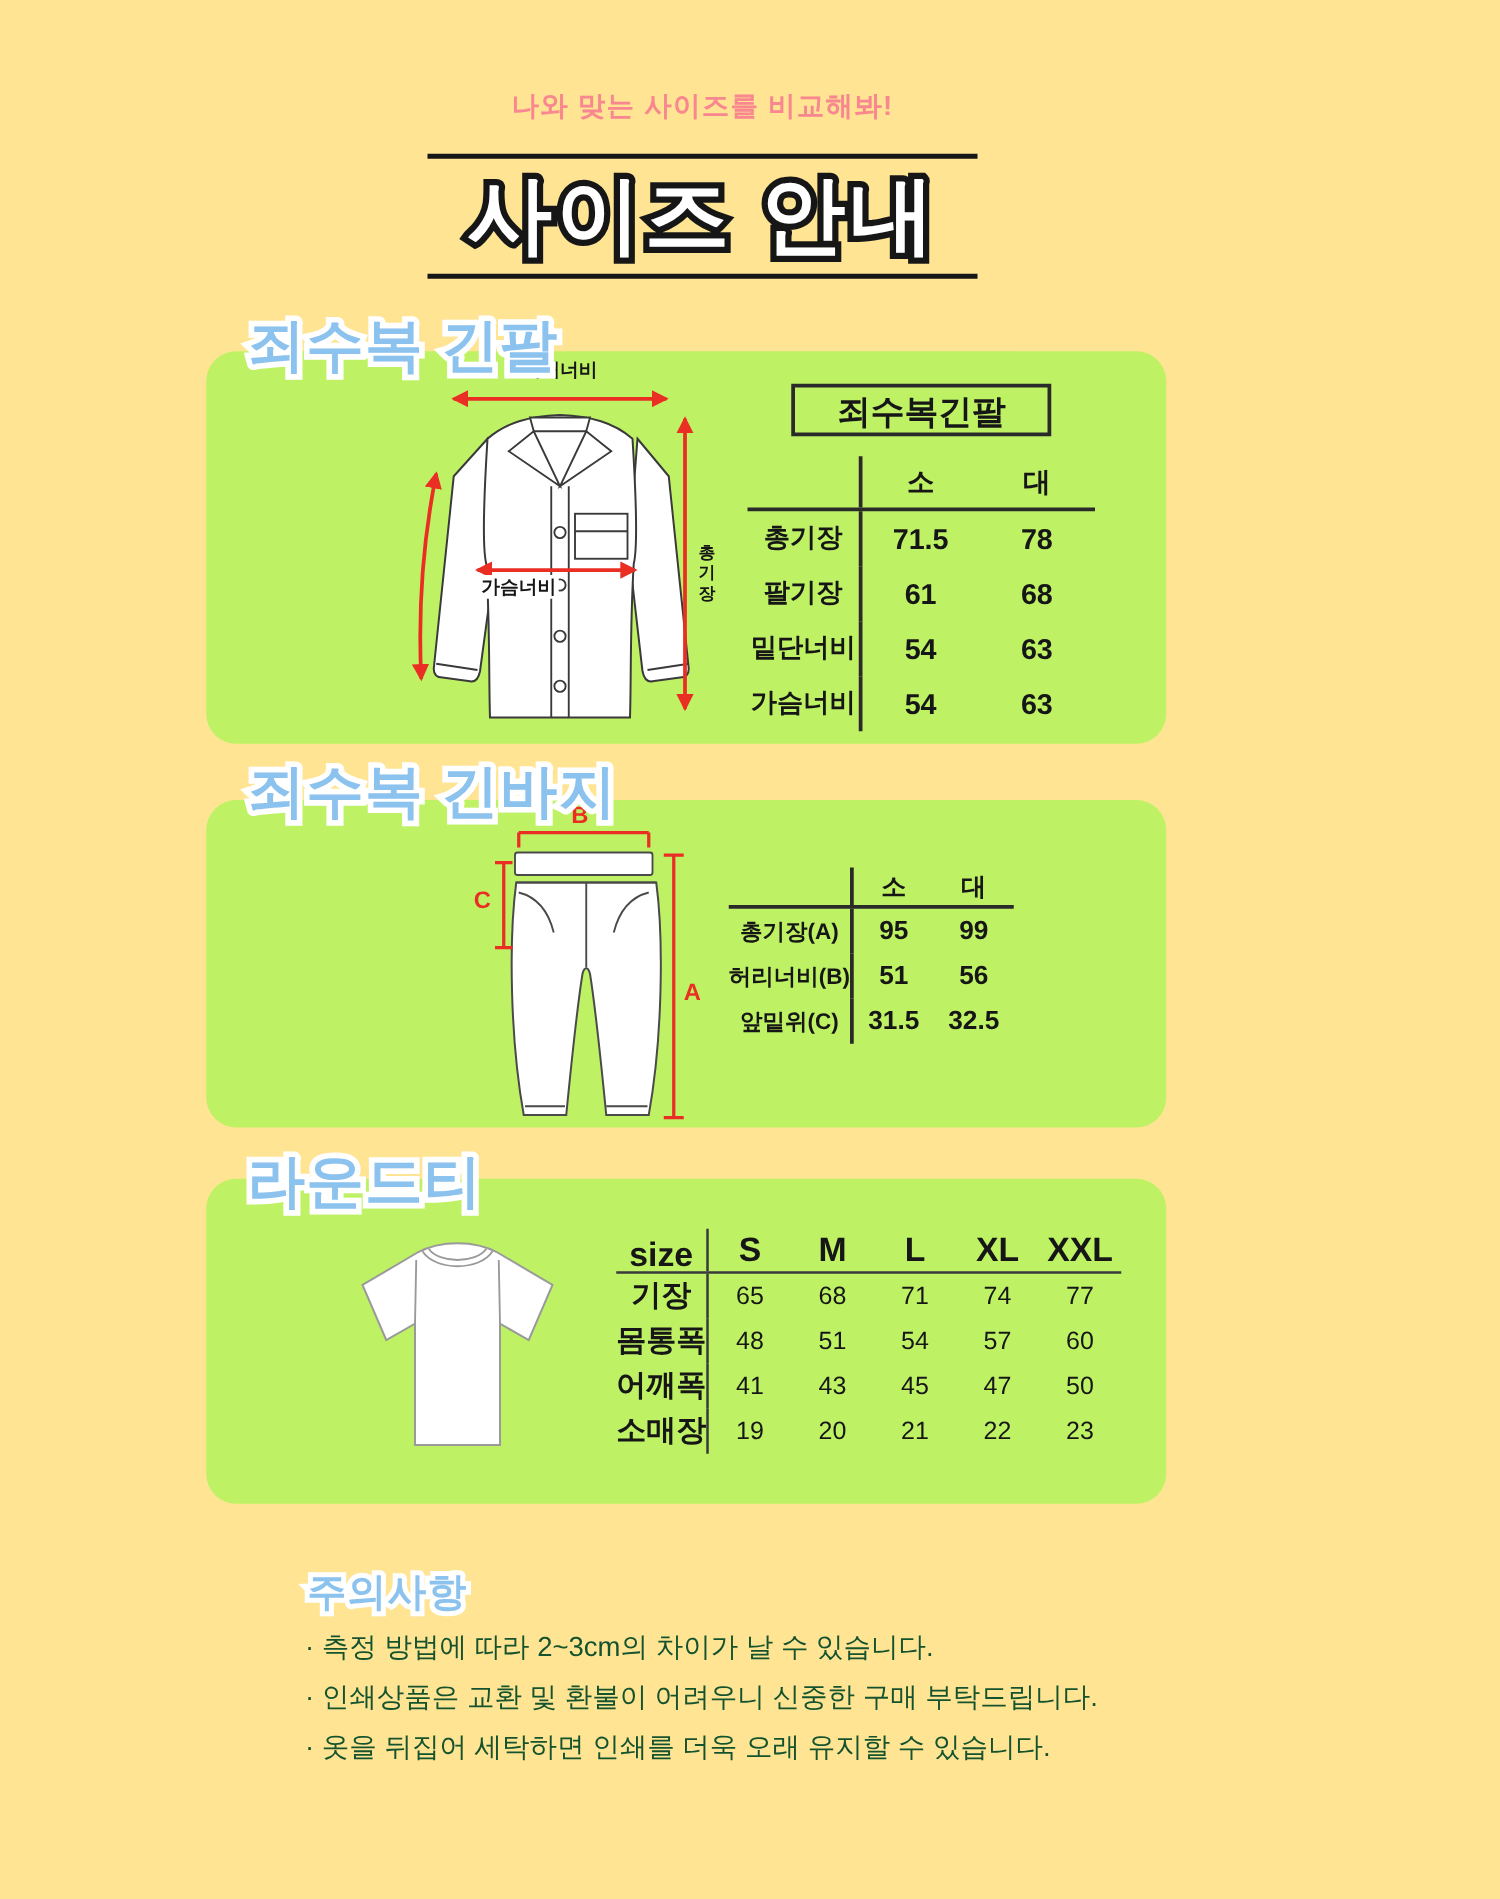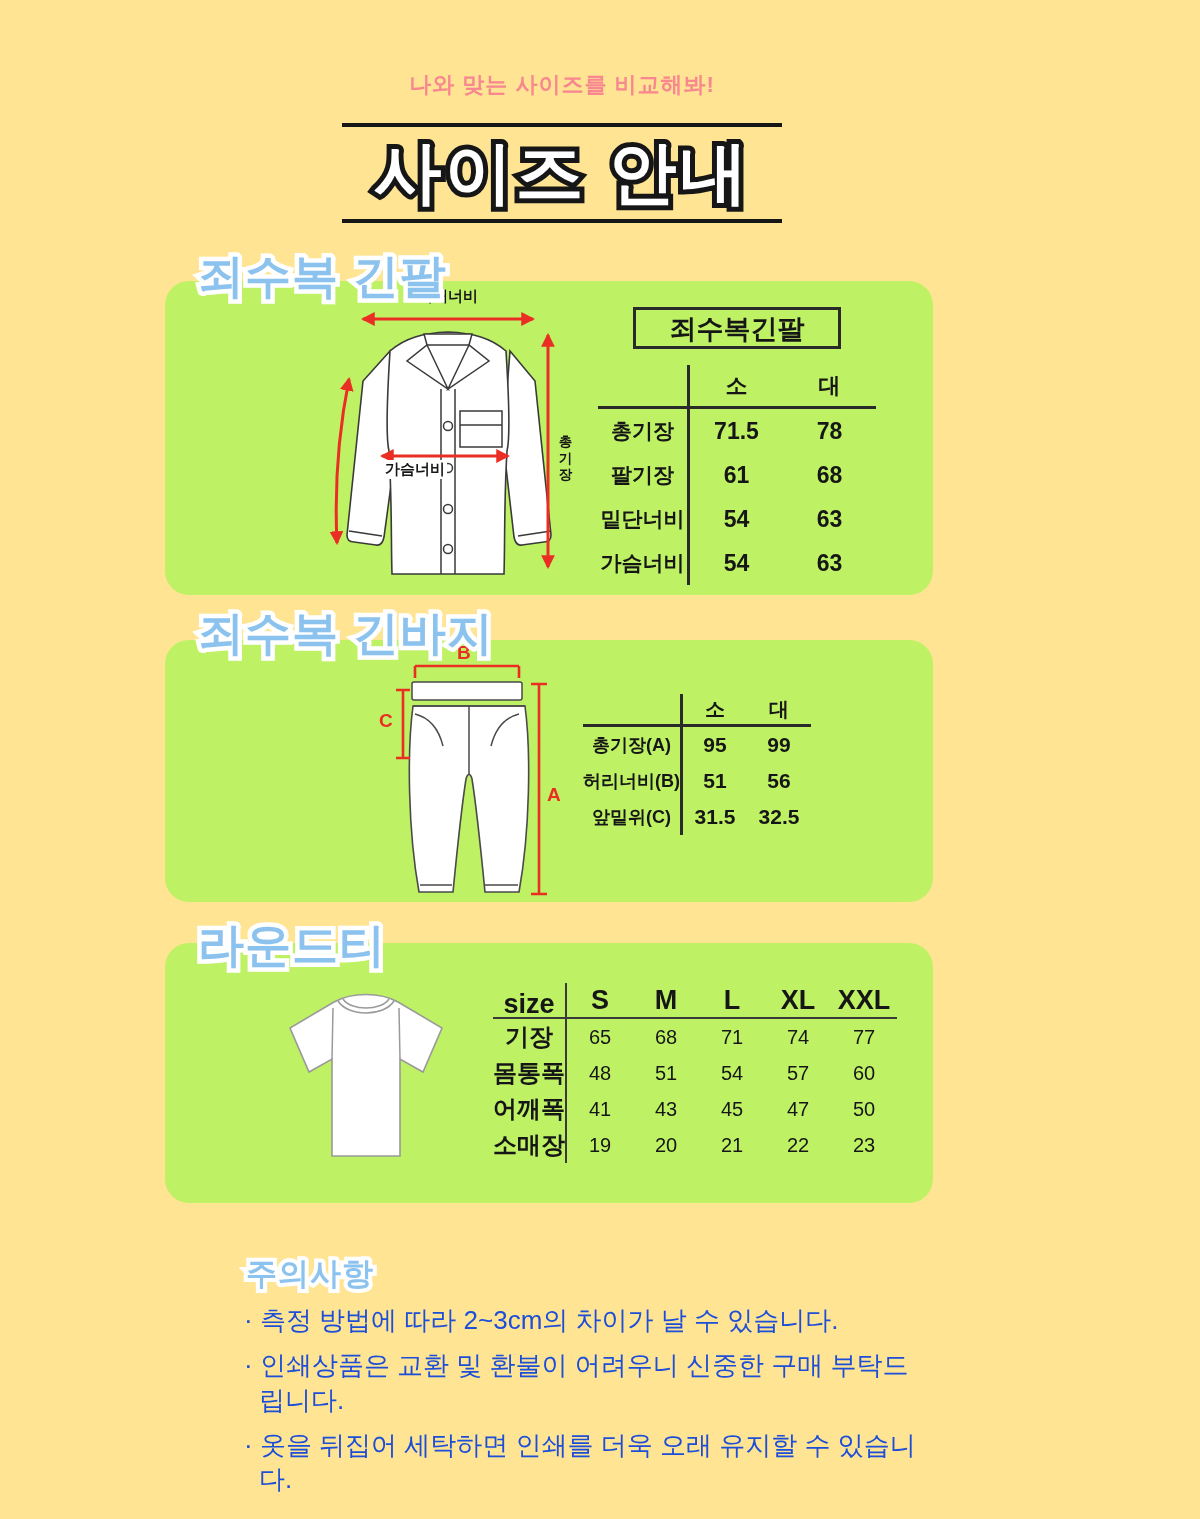--- a/index.html
+++ b/index.html
@@ -83,22 +83,22 @@
   .stable3 { left:328px; top:40px; }
   .stable3 .cl { border-right:2.5px solid #3a3a3a; }
   .stable3 .head { border-bottom:2.5px solid #3a3a3a; height:45px; }
   .stable3 .row { height:36px; }
   .stable3 .cl { width:74px; font-size:24px; height:100%; line-height:36px; }
   .stable3 .head .cl { font-size:27px; line-height:42px; }
   .stable3 .cv { width:66px; font-size:27px; }
   .stable3 .row:not(.head) .cv { font-size:20px; font-weight:normal; }
 
   
-  .notes { position:absolute; left:244px; top:1303px; width:680px; color:#1d4ed8;
-           font-size:26px; line-height:1.32; }
+  .notes { position:absolute; left:244px; top:1303px; width:680px; color:#14532d;
+           font-size:22px; line-height:1.32; }
   .note { padding-left:15px; text-indent:-15px; white-space:pre-line; margin-bottom:11px; }
 </style>
 </head>
 <body>
 
 <div class="page">
 
   <div class="hero">
     <div class="tagline">나와 맞는 사이즈를 비교해봐!</div>
     <div class="rule rule-top"></div>

